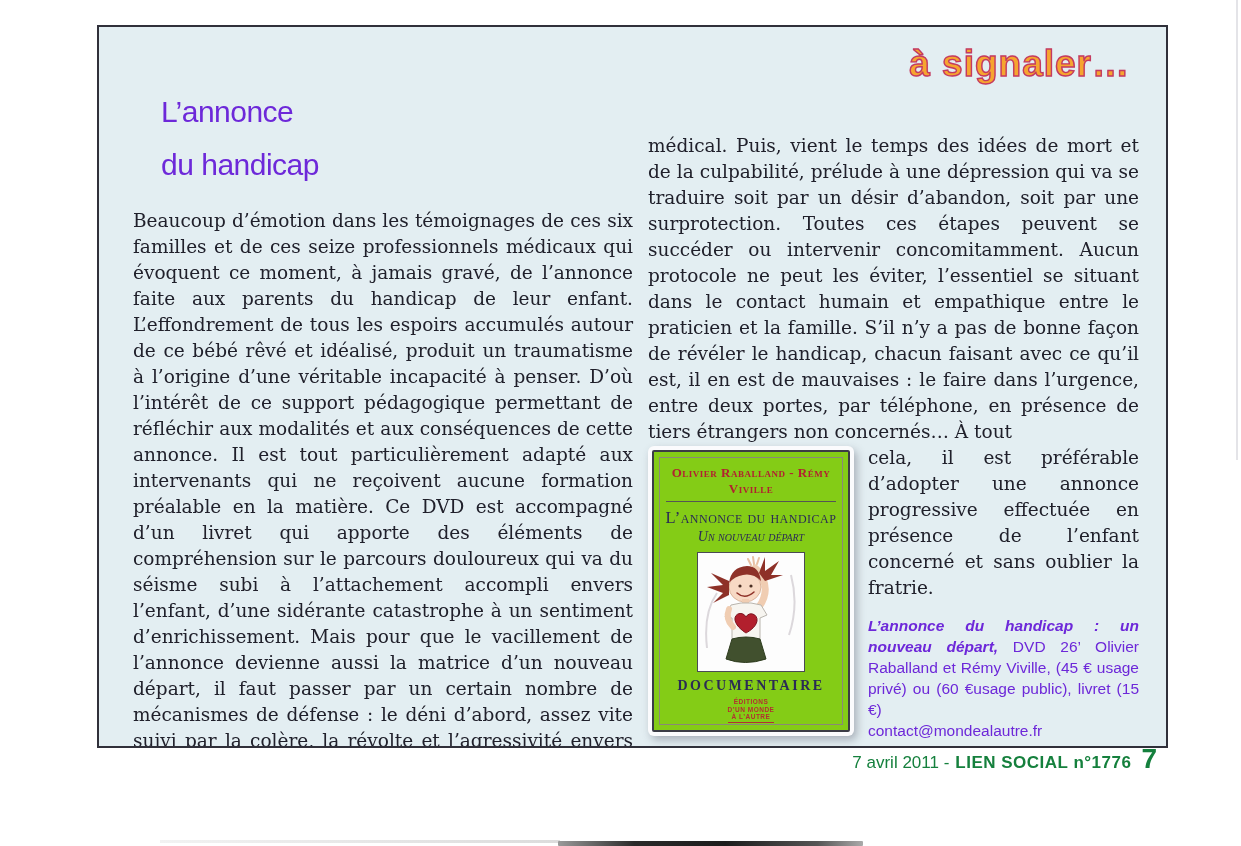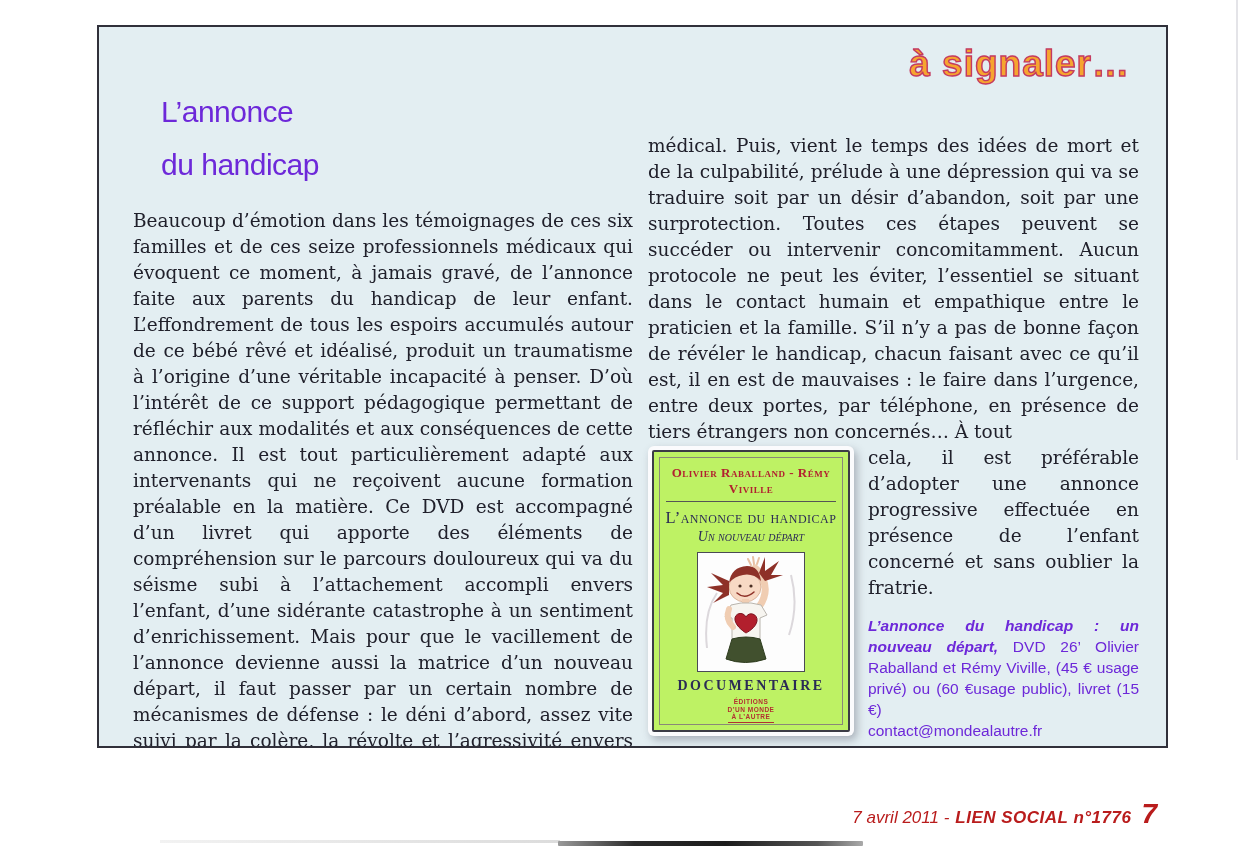--- a/index.html
+++ b/index.html
@@ -26,21 +26,21 @@
     font-size:18.5px;line-height:26px;text-align:justify;color:#20202b;margin:0;
   }
   .col-left{position:absolute;left:34px;top:181px;width:500px;}
   .col-right{position:absolute;left:549px;top:106px;width:491px;}
   .dvd-float{
     float:left;width:206px;height:290px;margin:1px 14px 4px 0;
     background:#fbfbfd;border-radius:6px;padding:4px;box-sizing:border-box;
     box-shadow:3px 4px 8px rgba(60,60,80,0.35);
   }
   .cover{
-    width:100%;height:100%;background:#bef264;border:2px solid #3c3c46;border-radius:2px;
+    width:100%;height:100%;background:#84cc16;border:2px solid #3c3c46;border-radius:2px;
     box-sizing:border-box;position:relative;
   }
   .cover-inner{
     position:absolute;left:5px;top:5px;right:5px;bottom:5px;
     border:1px solid #8a8878;text-align:center;overflow:hidden;
   }
   .cover-authors{
     margin:7px 6px 0;padding-bottom:4px;border-bottom:1px solid #555;
     font-family:"Liberation Serif",serif;font-variant:small-caps;font-weight:bold;
     color:#b22230;font-size:13px;letter-spacing:0.5px;
@@ -66,22 +66,22 @@
     font-size:6.5px;line-height:7.5px;text-transform:uppercase;letter-spacing:0.5px;
     border-bottom:1px solid #b23030;padding-bottom:1px;
   }
   .caption{
     font-size:15.5px;line-height:21px;color:#6d28d9;margin-top:14px;
   }
   .caption-main{margin:0 0 0 0;text-align:justify;}
   .caption-lead{font-weight:bold;font-style:italic;}
   .caption-line{margin-top:0;}
   .page-footer{
-    position:absolute;top:798px;right:84px;color:#b91c1c;
-    display:flex;align-items:baseline;white-space:nowrap;font-style:italic;
+    position:absolute;top:743px;right:84px;color:#15803d;
+    display:flex;align-items:baseline;white-space:nowrap;
   }
   .footer-date{font-size:17px;margin-right:6px;}
   .footer-mag{font-size:17px;font-weight:bold;letter-spacing:0.5px;}
   .footer-page{font-size:28px;font-weight:bold;margin-left:10px;}
   
   .scan-smudge-light{position:absolute;left:160px;top:840px;width:400px;height:3px;
     background:linear-gradient(to right,#f2f2f2,#dcdcdc);}
   .scan-bar-dark{position:absolute;left:558px;top:841px;width:305px;height:5px;border-radius:1px;
     background:linear-gradient(to right,#9a9a9a,#2a2a2a 25%,#1c1c1c 55%,#555 85%,#aaa);}
   .scan-edge-right{position:absolute;left:1236px;top:0;width:2px;height:460px;background:#e4e4e8;}

